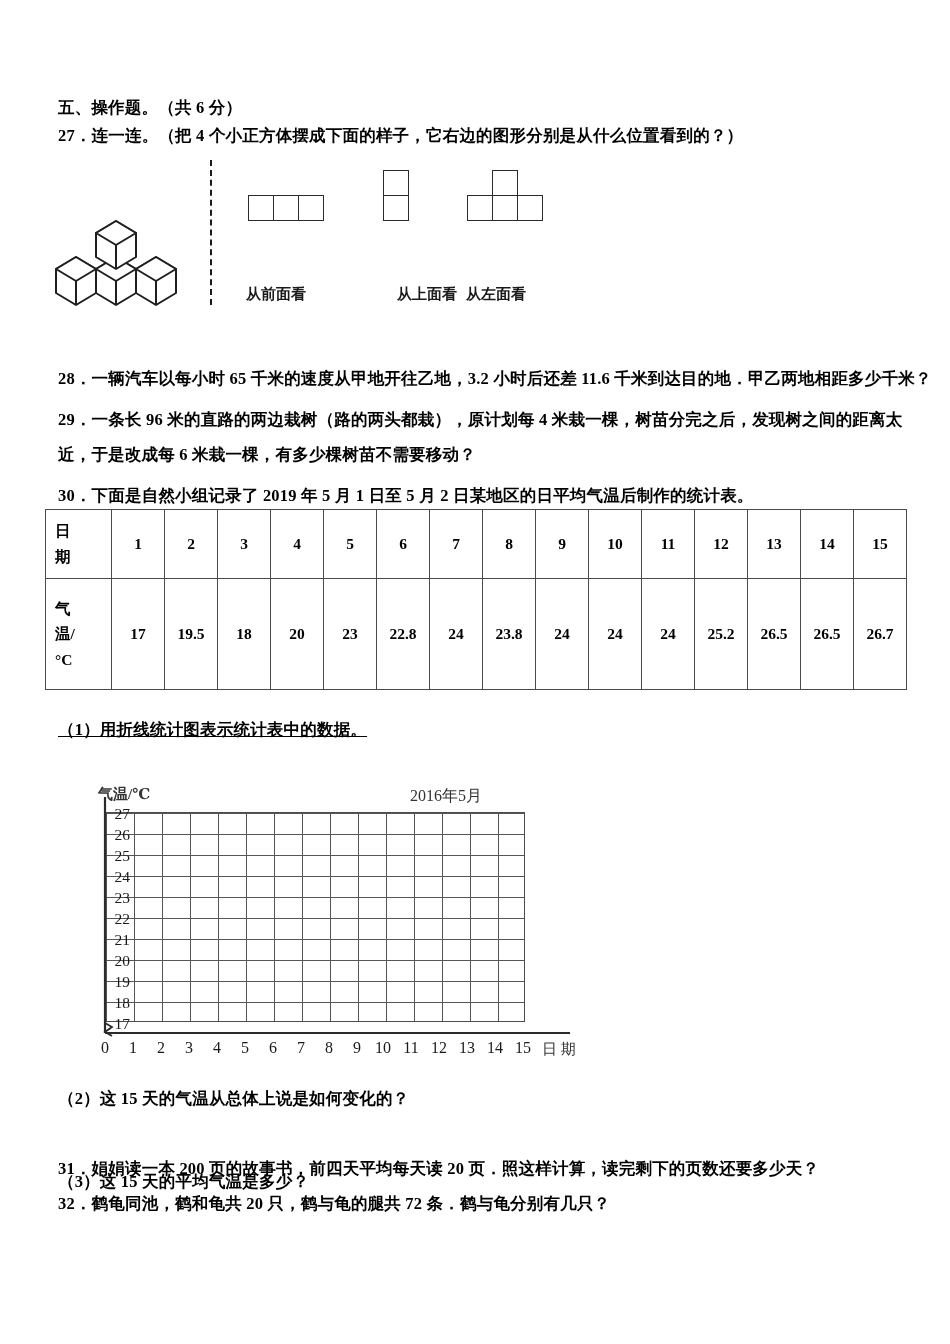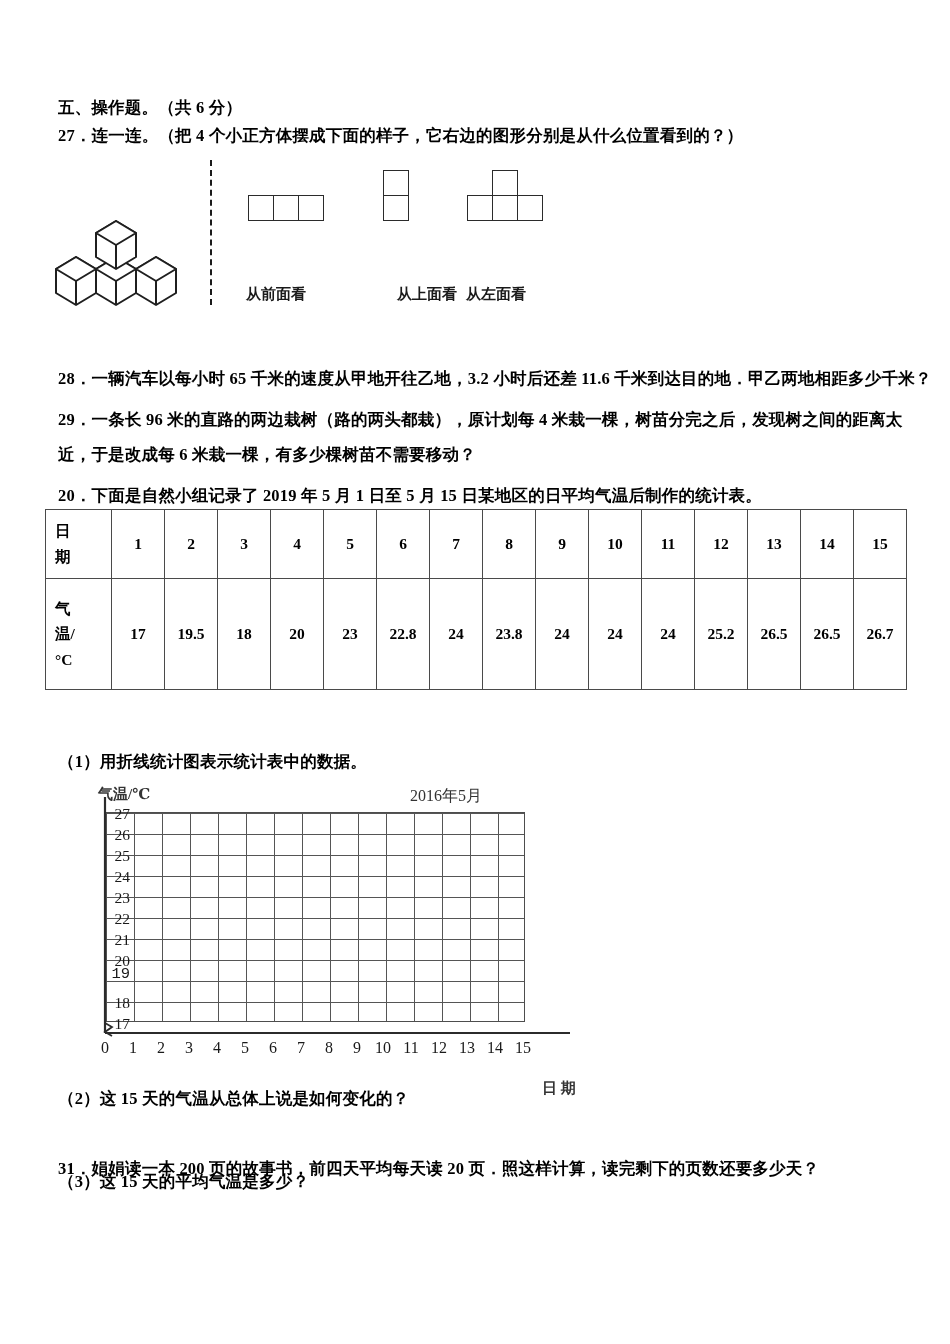--- a/index.html
+++ b/index.html
@@ -103,21 +103,21 @@
     text-align: left;
     padding-left: 9px;
     line-height: 1.65;
     font-size: 15.5px;
   }
   #datatable tr.hdr td { height: 68px; }
   #datatable tr.val td { height: 110px; }
   #datatable .rowhead span { display: block; }
 
   
-  #q30-1 { left: 58px; top: 750px; }
+  #q30-1 { left: 58px; top: 718px; text-decoration: underline; }
   #chart-title {
     position: absolute;
     left: 55px;
     top: 746px;
     font-size: 21px;
     letter-spacing: 1.2px;
     color: #2a2a2a;
     white-space: nowrap;
     font-family: "Liberation Serif", serif;
   }
@@ -174,24 +174,23 @@
     position: absolute;
     width: 26px;
     text-align: center;
     font-size: 16px;
     color: #1a1a1a;
     font-family: "Liberation Serif", serif;
   }
   #xaxis-name {
     position: absolute;
     font-size: 15px;
-    font-weight: bold;
+    font-weight: normal;
     color: #333;
     white-space: nowrap;
-    margin-top: 39px;
   }
 
   
   #q30-2 { left: 58px; top: 1087px; }
   #q30-3 { left: 58px; top: 1170px; }
   #q31   { left: 58px; top: 1157px; }
   #q32   { left: 58px; top: 1192px; }
 </style>
 </head>
 <body>
@@ -246,21 +245,21 @@
       <div class="cell" style="left:0px;  top:25px;"></div>
       <div class="cell" style="left:25px; top:25px;"></div>
       <div class="cell" style="left:50px; top:25px;"></div>
     </div>
     <div class="viewlabel" style="left:416px; top:130px;">从左面看</div>
   </div>
 
   <div class="txt" id="q28">28．一辆汽车以每小时 65 千米的速度从甲地开往乙地，3.2 小时后还差 11.6 千米到达目的地．甲乙两地相距多少千米？</div>
   <div class="txt" id="q29a">29．一条长 96 米的直路的两边栽树（路的两头都栽），原计划每 4 米栽一棵，树苗分完之后，发现树之间的距离太</div>
   <div class="txt" id="q29b">近，于是改成每 6 米栽一棵，有多少棵树苗不需要移动？</div>
-  <div class="txt" id="q30">20．下面是自然小组记录了 2019 年 5 月 1 日至 5 月 15 日某地区的日平均气温后制作的统计表。</div>
+  <div class="txt" id="q30">30．下面是自然小组记录了 2019 年 5 月 1 日至 5 月 2 日某地区的日平均气温后制作的统计表。</div>
 
   <table id="datatable">
     <tbody>
       <tr class="hdr">
         <td class="rowhead">
           <span>日</span>
           <span>期</span>
         </td>
         <td>1</td>
         <td>2</td>
@@ -321,21 +320,21 @@
     </svg>
 
     <div class="ytick" style="top:20px;">27</div>
     <div class="ytick" style="top:41px;">26</div>
     <div class="ytick" style="top:62px;">25</div>
     <div class="ytick" style="top:83px;">24</div>
     <div class="ytick" style="top:104px;">23</div>
     <div class="ytick" style="top:125px;">22</div>
     <div class="ytick" style="top:146px;">21</div>
     <div class="ytick" style="top:167px;">20</div>
-    <div class="ytick" style="top:180px;font-family:Liberation Mono, monospace;">19</div>
+    <div class="ytick" style="top:188px;">19</div>
     <div class="ytick" style="top:209px;">18</div>
     <div class="ytick" style="top:230px;">17</div>
 
     <div class="xtick" style="left:22px;  top:254px;">0</div>
     <div class="xtick" style="left:50px;  top:254px;">1</div>
     <div class="xtick" style="left:78px;  top:254px;">2</div>
     <div class="xtick" style="left:106px; top:254px;">3</div>
     <div class="xtick" style="left:134px; top:254px;">4</div>
     <div class="xtick" style="left:162px; top:254px;">5</div>
     <div class="xtick" style="left:190px; top:254px;">6</div>
@@ -348,14 +347,15 @@
     <div class="xtick" style="left:384px; top:254px;">13</div>
     <div class="xtick" style="left:412px; top:254px;">14</div>
     <div class="xtick" style="left:440px; top:254px;">15</div>
 
     <div id="xaxis-name" style="left:472px; top:255px;">日 期</div>
   </div>
 
   <div class="txt" id="q30-2">（2）这 15 天的气温从总体上说是如何变化的？</div>
   <div class="txt" id="q30-3">（3）这 15 天的平均气温是多少？</div>
   <div class="txt" id="q31">31．娟娟读一本 200 页的故事书，前四天平均每天读 20 页．照这样计算，读完剩下的页数还要多少天？</div>
+  <div class="txt" id="q32">32．鹤龟同池，鹤和龟共 20 只，鹤与龟的腿共 72 条．鹤与龟分别有几只？</div>
 
 </div>
 
 </body></html>

